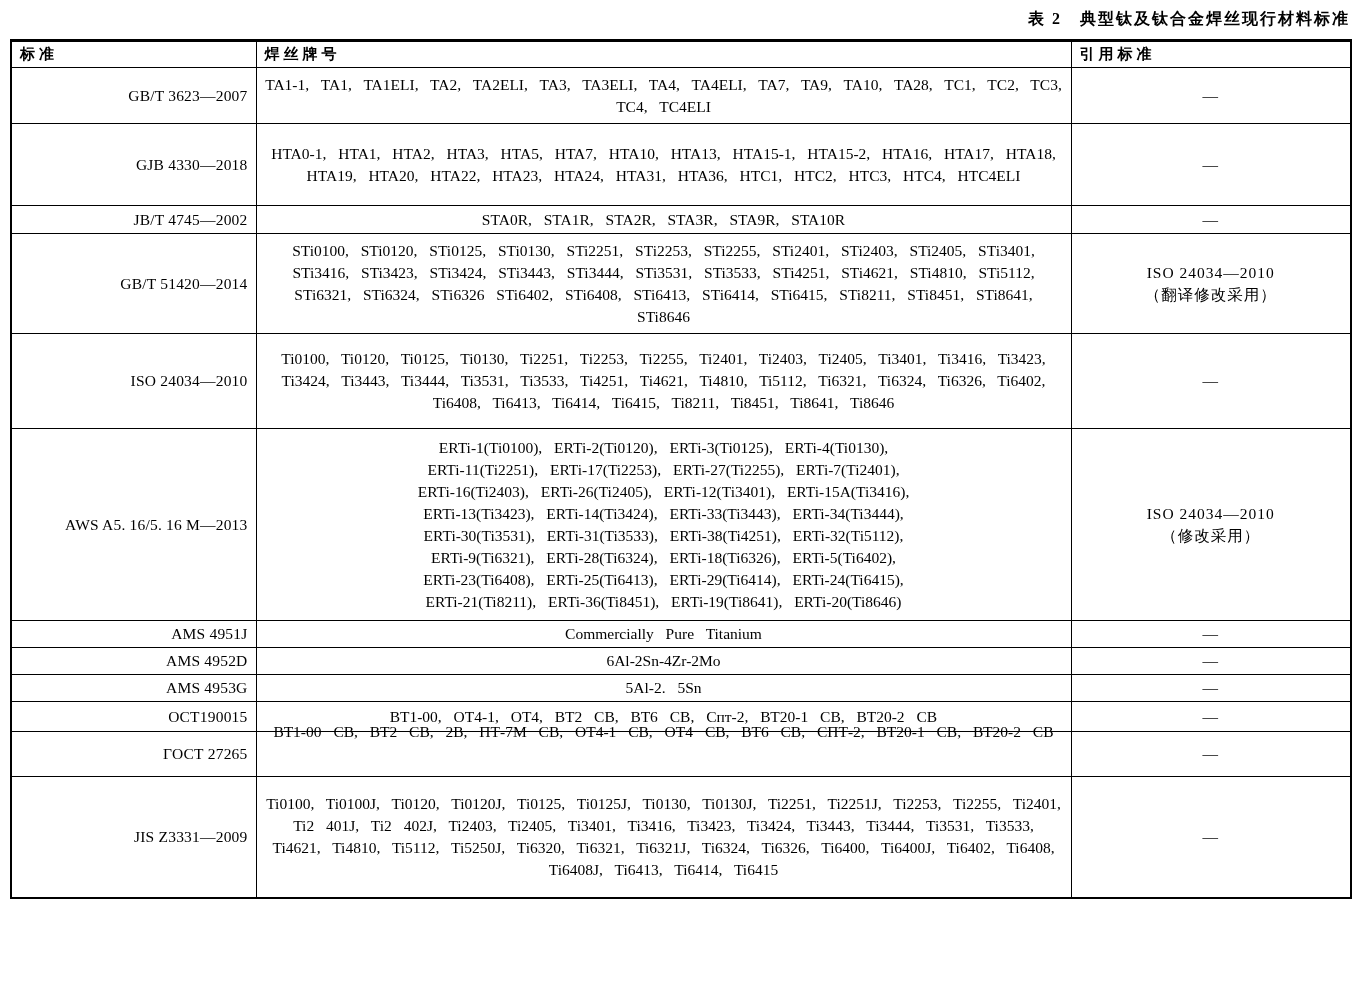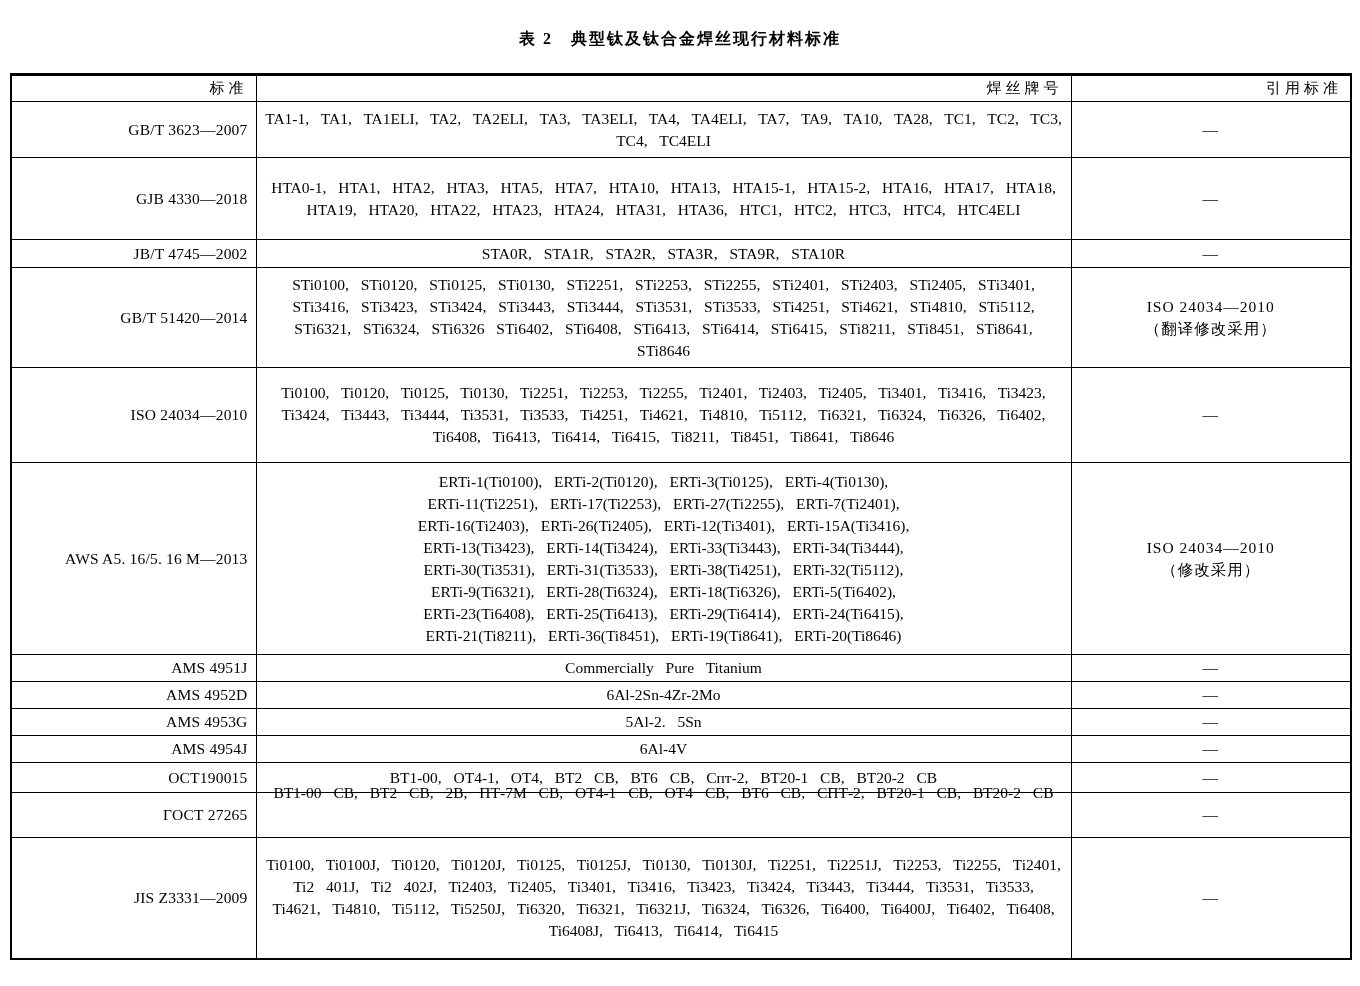--- a/index.html
+++ b/index.html
@@ -1,24 +1,24 @@
 <!DOCTYPE html>
 <html><head>
 <meta charset="utf-8">
 <style>
   html,body{margin:0;padding:0;background:#ffffff;color:#000;
     font-family:"Liberation Serif","DejaVu Serif",serif;}
   .page{width:1360px;height:986px;box-sizing:border-box;padding:6px 10px 0;overflow:hidden;background:#fff;}
-  .title{text-align:center;font-weight:bold;font-size:16px;letter-spacing:2px;padding:3px 0 23px;margin-top:20px;}
+  .title{text-align:right;font-weight:bold;font-size:16px;letter-spacing:2px;padding:3px 0 9px;}
   table.std{border-collapse:collapse;table-layout:fixed;width:1340px;
     border:2px solid #000;border-top:3px solid #000;}
   th,td{border:1px solid #000;box-sizing:border-box;
     font-size:15.5px;line-height:1.42;vertical-align:middle;
     padding:2px 8px;white-space:pre-line;overflow:visible;}
-  th{font-weight:normal;font-size:15px;letter-spacing:4px;text-align:right;height:27px;}
+  th{font-weight:bold;font-size:15px;letter-spacing:4px;text-align:left;height:27px;}
   td.c-std{text-align:right;white-space:normal;letter-spacing:.2px;}
   td.c-gr{text-align:center;word-spacing:8px;}
   td.c-ref{text-align:center;letter-spacing:1px;}
   .shift-up{margin-top:-13px;}
   tr.r-gost td.c-gr{vertical-align:top;}
 </style>
 </head>
 <body>
 
 <div class="page">
@@ -85,25 +85,20 @@
       <tr style="height:27px">
         <td class="c-std">AMS 4952D</td>
         <td class="c-gr">6Al-2Sn-4Zr-2Mo</td>
         <td class="c-ref">—</td>
       </tr>
       <tr style="height:27px">
         <td class="c-std">AMS 4953G</td>
         <td class="c-gr">5Al-2. 5Sn</td>
         <td class="c-ref">—</td>
       </tr>
-      <tr style="height:27px">
-        <td class="c-std">AMS 4954J</td>
-        <td class="c-gr">6Al-4V</td>
-        <td class="c-ref">—</td>
-      </tr>
       <tr style="height:30px">
         <td class="c-std">OCT190015</td>
         <td class="c-gr">ВТ1-00, ОТ4-1, ОТ4, ВТ2 СВ, ВТ6 СВ, Спт-2, ВТ20-1 СВ, ВТ20-2 СВ</td>
         <td class="c-ref">—</td>
       </tr>
       <tr class="r-gost" style="height:45px">
         <td class="c-std">ГОСТ 27265</td>
         <td class="c-gr"><div class="shift-up">ВТ1-00 СВ, ВТ2 СВ, 2В, ПТ-7М СВ, ОТ4-1 СВ, ОТ4 СВ, ВТ6 СВ, СПТ-2, ВТ20-1 СВ, ВТ20-2 СВ</div></td>
         <td class="c-ref">—</td>
       </tr>

